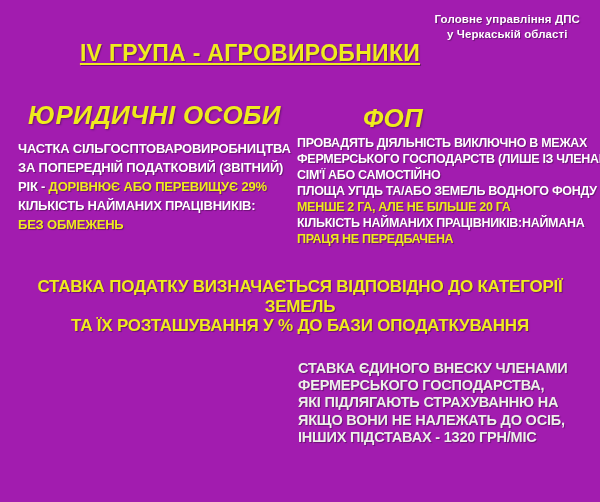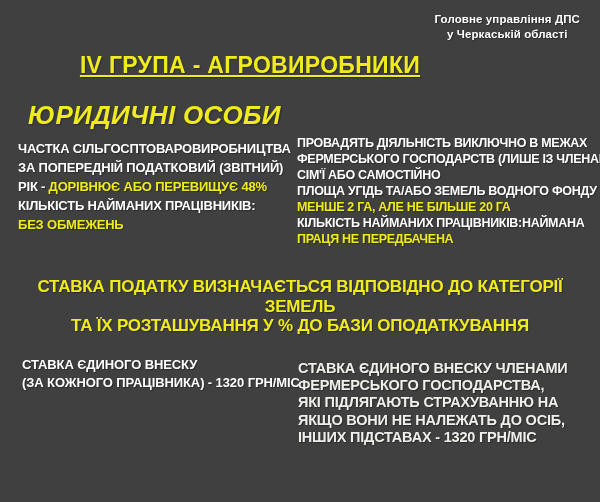--- a/index.html
+++ b/index.html
@@ -1,40 +1,39 @@
 <!DOCTYPE html>
 <html><head>
 <meta charset="utf-8">
 <style>
   html,body{margin:0;padding:0;}
   .canvas{
     position:relative;
     width:600px;height:502px;
-    background:#404040;
+    background:#a21caf;
     overflow:hidden;
     font-family:"Liberation Sans", sans-serif;
     font-weight:bold;
   }
   .org{
     position:absolute;top:12px;right:20px;
     text-align:center;
     color:#ffffff;
     font-size:11.5px;line-height:15px;
     text-shadow:1px 1px 1px rgba(0,0,0,0.35);
     letter-spacing:0.1px;
   }
   .title{
     position:absolute;top:40px;left:30px;width:440px;
     text-align:center;
     color:#efeb1d;
     font-size:23px;
     text-decoration:underline;
     text-shadow:1px 1px 1px rgba(0,0,0,0.35);
     letter-spacing:0.3px;
-    margin-top:12px;
   }
   .col-heading{
     position:absolute;
     color:#efeb1d;
     font-size:26px;
     text-shadow:1px 1px 2px rgba(0,0,0,0.35);
     letter-spacing:0.3px;
     white-space:nowrap;
     font-style:italic;
   }
@@ -67,48 +66,45 @@
 <div class="canvas">
 
   <div class="org">
     <span class="line">Головне управління ДПС</span>
     <span class="line">у Черкаській області</span>
   </div>
 
   <div class="title">IV ГРУПА - АГРОВИРОБНИКИ</div>
 
   <div class="col-heading legal-heading">ЮРИДИЧНІ ОСОБИ</div>
+  <div class="col-heading fop-heading">ФОП</div>
 
   <div class="body-text legal-body">
     <span class="line">ЧАСТКА СІЛЬГОСПТОВАРОВИРОБНИЦТВА</span>
     <span class="line">ЗА ПОПЕРЕДНІЙ ПОДАТКОВИЙ (ЗВІТНИЙ)</span>
-    <span class="line"><span>РІК - </span><span class="yellow">ДОРІВНЮЄ АБО ПЕРЕВИЩУЄ 48%</span></span>
+    <span class="line"><span>РІК - </span><span class="yellow">ДОРІВНЮЄ АБО ПЕРЕВИЩУЄ 29%</span></span>
     <span class="line">КІЛЬКІСТЬ НАЙМАНИХ ПРАЦІВНИКІВ:</span>
     <span class="line yellow">БЕЗ ОБМЕЖЕНЬ</span>
   </div>
 
   <div class="body-text fop-body">
     <span class="line">ПРОВАДЯТЬ ДІЯЛЬНІСТЬ ВИКЛЮЧНО В МЕЖАХ</span>
     <span class="line">ФЕРМЕРСЬКОГО ГОСПОДАРСТВ  (ЛИШЕ ІЗ ЧЛЕНАМИ</span>
     <span class="line">СІМ'Ї АБО САМОСТІЙНО</span>
     <span class="line"><span>ПЛОЩА УГІДЬ ТА/АБО ЗЕМЕЛЬ ВОДНОГО ФОНДУ </span> <span class="yellow">НЕ</span></span>
     <span class="line yellow">МЕНШЕ 2 ГА, АЛЕ НЕ БІЛЬШЕ 20 ГА</span>
     <span class="line">КІЛЬКІСТЬ НАЙМАНИХ ПРАЦІВНИКІВ:НАЙМАНА</span>
     <span class="line yellow">ПРАЦЯ НЕ ПЕРЕДБАЧЕНА</span>
   </div>
 
   <div class="banner">
     <span class="line">СТАВКА ПОДАТКУ ВИЗНАЧАЄТЬСЯ ВІДПОВІДНО ДО КАТЕГОРІЇ ЗЕМЕЛЬ</span>
     <span class="line">ТА ЇХ РОЗТАШУВАННЯ У % ДО БАЗИ ОПОДАТКУВАННЯ</span>
   </div>
 
-  <div class="body-text esv-left">
-    <span class="line">СТАВКА ЄДИНОГО ВНЕСКУ</span>
-    <span class="line">(ЗА КОЖНОГО ПРАЦІВНИКА) - 1320 ГРН/МІС</span>
-  </div>
 
   <div class="body-text esv-right">
     <span class="line">СТАВКА ЄДИНОГО ВНЕСКУ ЧЛЕНАМИ</span>
     <span class="line">ФЕРМЕРСЬКОГО ГОСПОДАРСТВА,</span>
     <span class="line">ЯКІ ПІДЛЯГАЮТЬ СТРАХУВАННЮ НА</span>
     <span class="line">ЯКЩО ВОНИ НЕ НАЛЕЖАТЬ ДО ОСІБ,</span>
     <span class="line">ІНШИХ ПІДСТАВАХ - 1320 ГРН/МІС</span>
   </div>
 
 </div>

